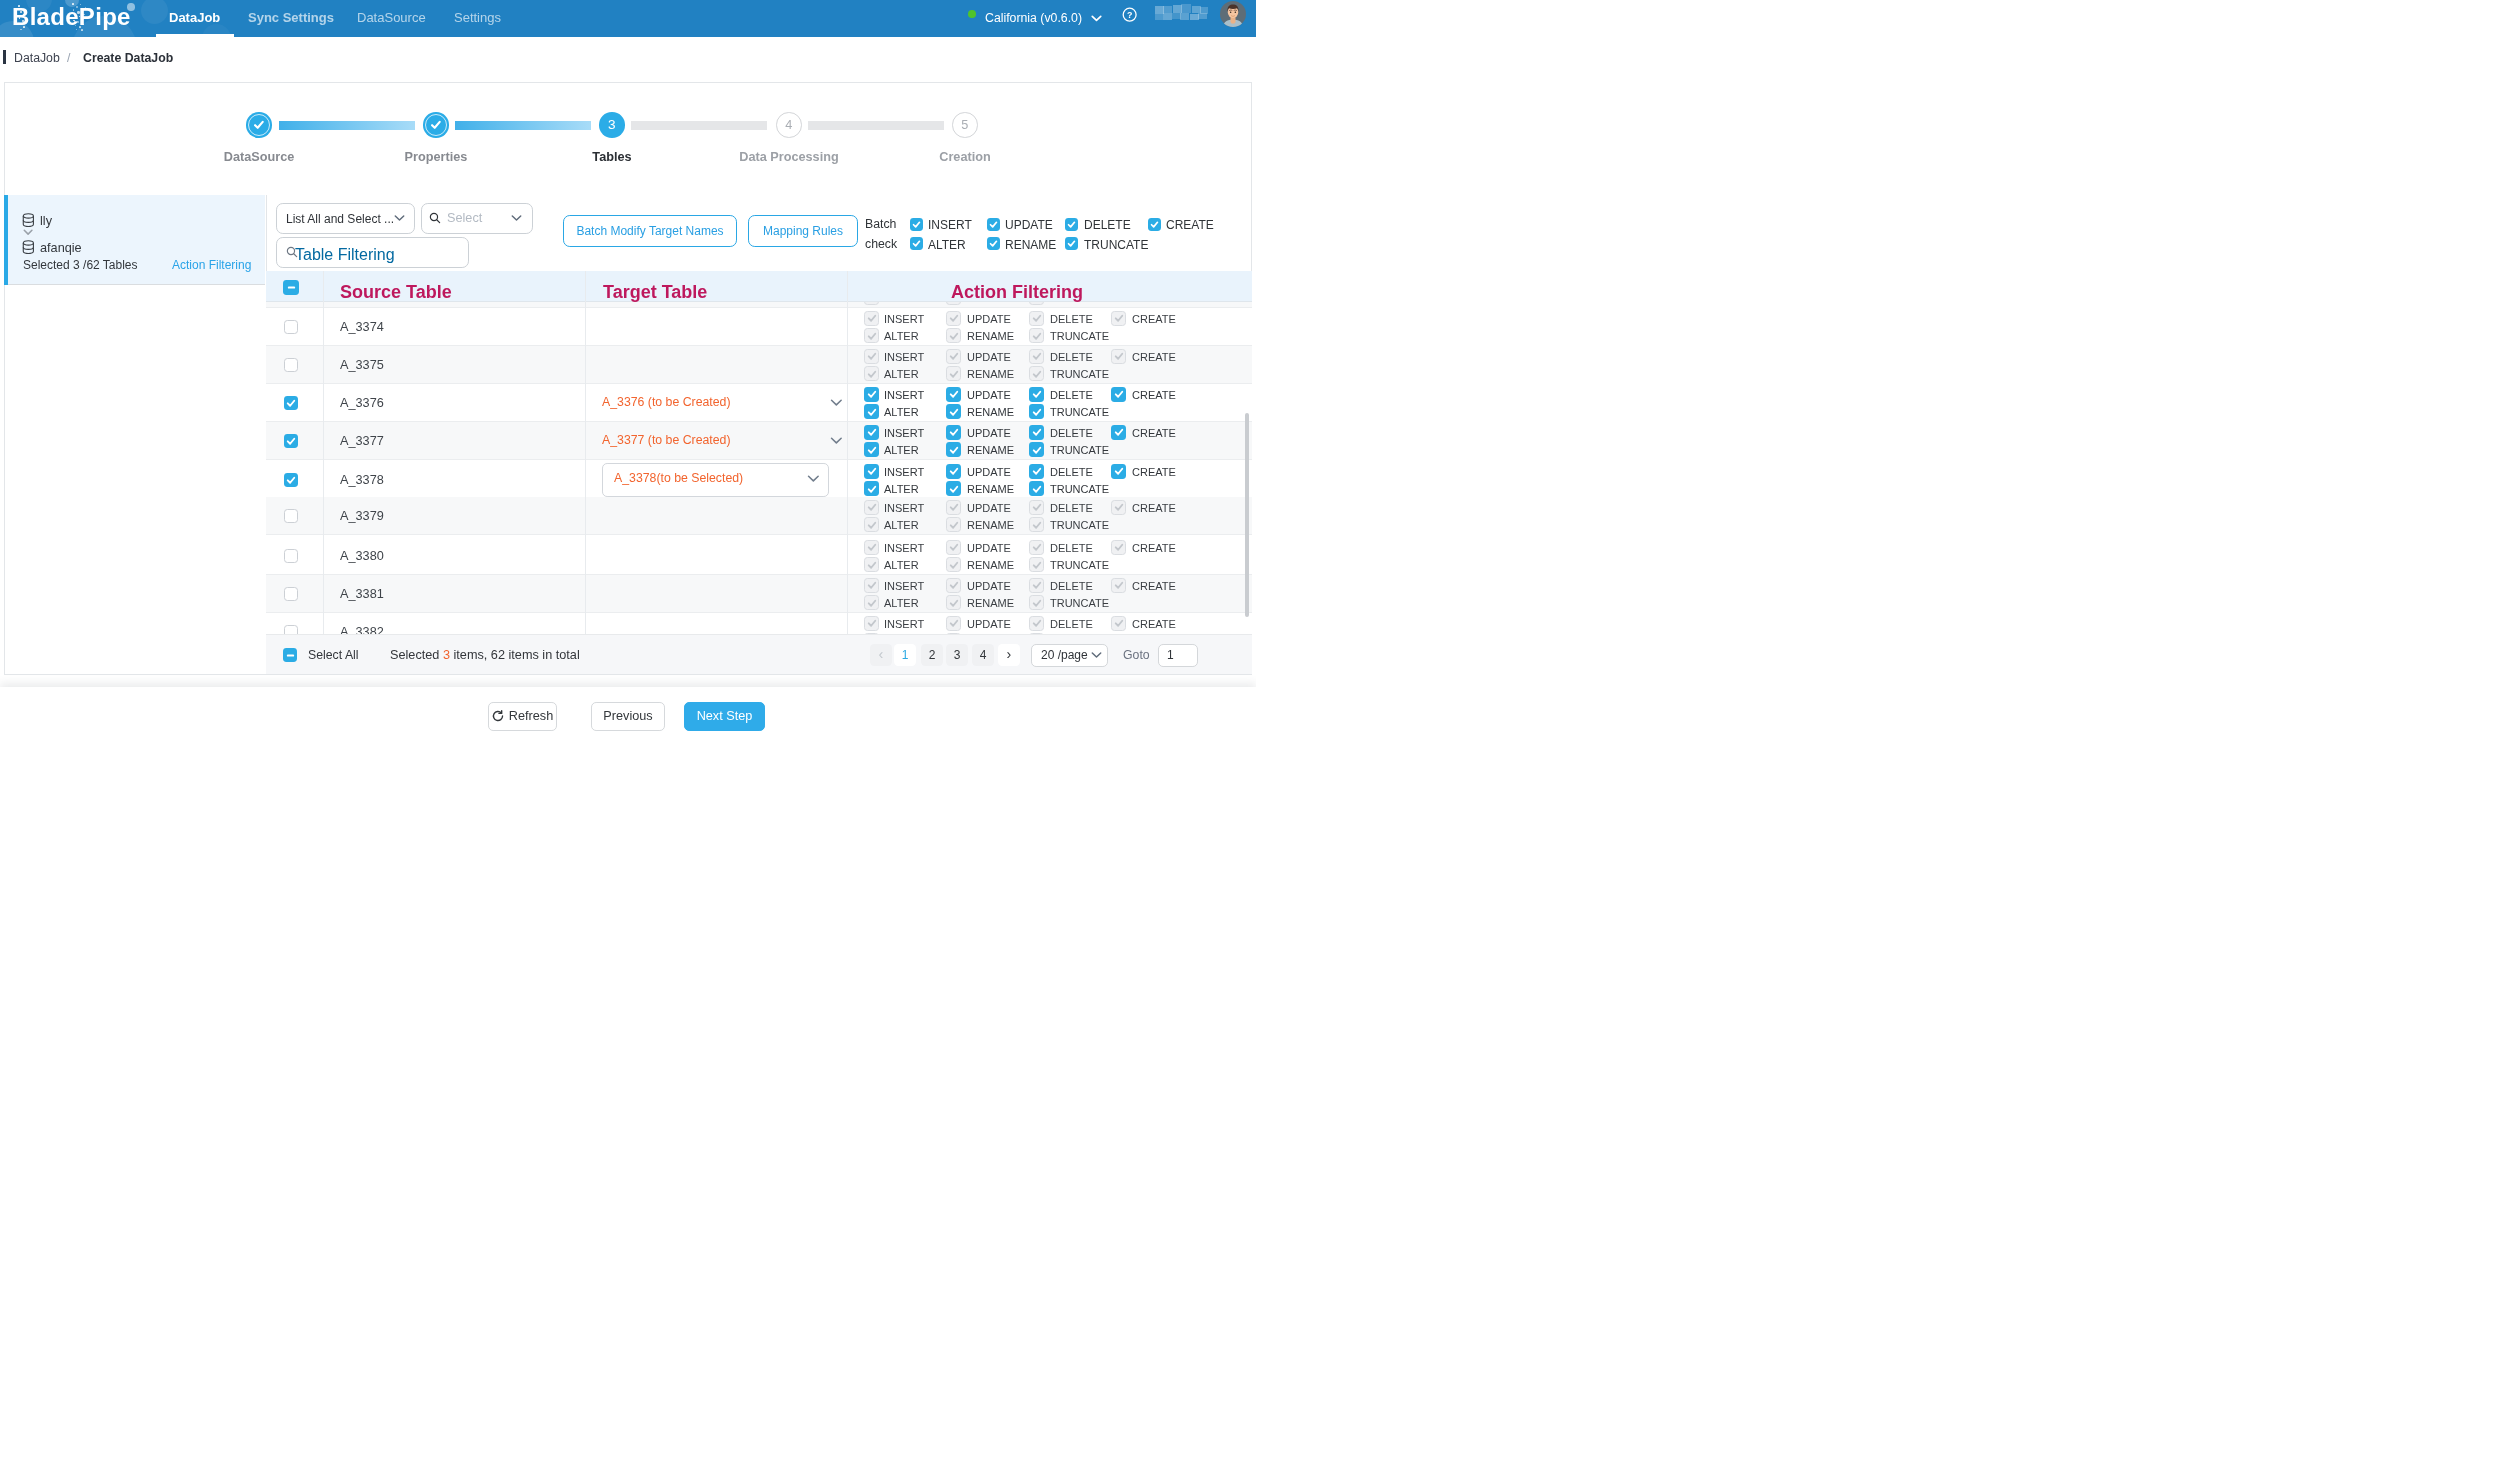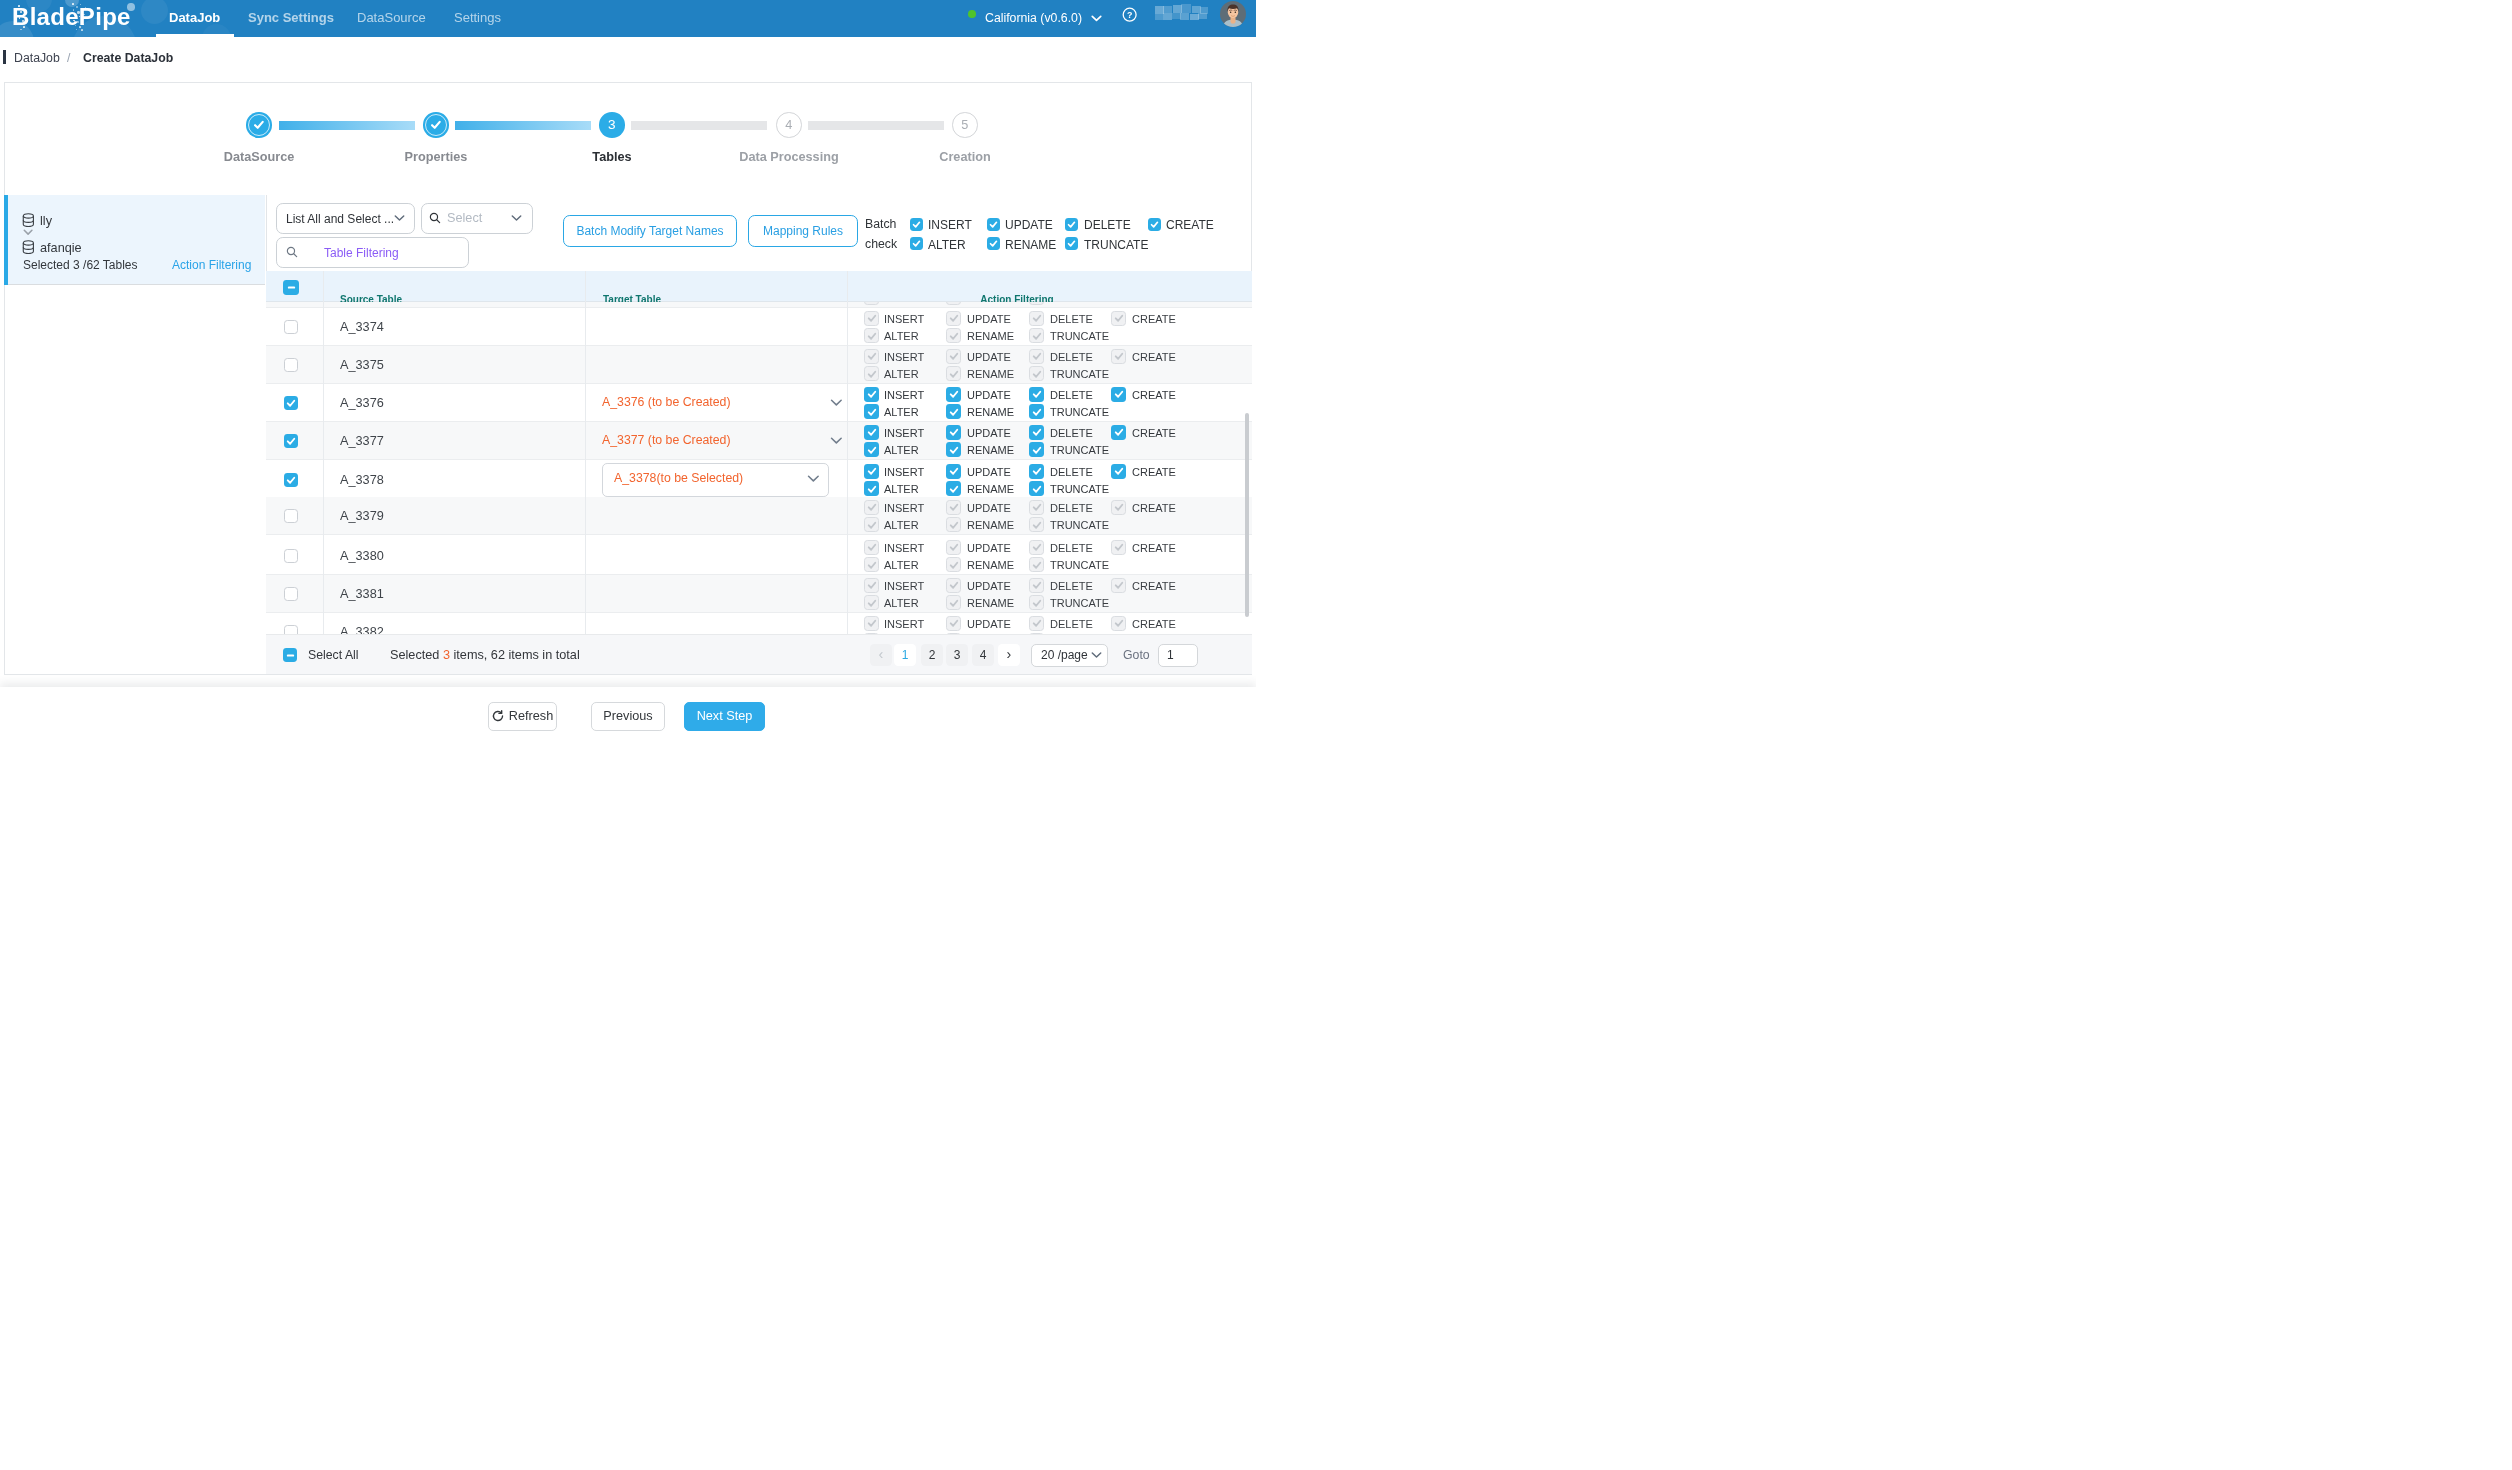--- a/index.html
+++ b/index.html
@@ -43,21 +43,21 @@
 .btnb{position:absolute;background:#fff;border:0.8px solid #2aa7e5;border-radius:6.8px;color:#299fe3;font-size:12px;text-align:center;}
 .bchk{position:absolute;font-size:12.3px;color:#303438;}
 
 .cb{position:absolute;border-radius:3.4px;}
 .cb.blue{background:#2bace5;}
 .cb.un{background:#fff;border:0.8px solid #ccd0d5;}
 .cb.dis{background:#f0f1f3;border:0.8px solid #dadde1;}
 .cb svg{position:absolute;left:0;top:0;right:0;bottom:0;margin:auto;display:block;}
 
 .thead{position:absolute;left:266px;top:271px;width:986px;height:31px;background:#e9f3fc;border-bottom:0.8px solid #dfe6ec;}
-.th{position:absolute;font-size:10px;font-weight:bold;color:#0f766e;top:23px;}
+.th{position:absolute;font-size:18px;font-weight:bold;color:#be185d;top:11px;}
 .tbody{position:absolute;left:266px;top:302px;width:986px;height:332px;overflow:hidden;background:#fff;}
 .row{position:absolute;left:0;width:986px;height:38px;border-bottom:0.8px solid #ebedef;}
 .row.g{background:#f7f8f9;}
 .stxt{position:absolute;left:74px;font-size:12.7px;color:#3f444a;top:11.5px;}
 .ttxt{position:absolute;left:336px;font-size:12.3px;color:#f2642e;top:11px;}
 .alab{position:absolute;font-size:11px;color:#33373c;}
 .alab.dis{color:#3a3e43;}
 .vline{position:absolute;top:271px;width:0.8px;background:#e8ebee;height:363px;z-index:6;}
 
 .tfoot{position:absolute;left:266px;top:634px;width:986px;height:40px;background:#f6f7f9;border-top:0.8px solid #e8eaec;}
@@ -208,21 +208,21 @@
     </svg>
 <div class="abs" style="left:447px;top:211px;font-size:12.7px;color:#b3bac3;">Select</div>
 <svg class="abs" style="left:511px;top:215px;" width="11" height="6.8" viewBox="0 0 13 8">
       <path d="M1.5 1.2 L6.5 6 L11.5 1.2" stroke="#5f6b7a" stroke-width="1.7" fill="none" stroke-linecap="round" stroke-linejoin="round"></path>
     </svg>
 <div class="selbox" style="left:276px;top:237px;width:193px;height:31px;"></div>
 <svg class="abs" style="left:286px;top:246px;" width="12" height="12" viewBox="0 0 14 14">
       <circle cx="5.8" cy="5.8" r="4.2" stroke="#6e7884" stroke-width="1.4" fill="none"></circle>
       <path d="M9 9 L12.4 12.4" stroke="#6e7884" stroke-width="1.4" stroke-linecap="round"></path>
     </svg>
-<div class="abs" style="left:324px;top:246px;font-size:12px;color:#8b5cf6;">Table Filtering</div>
+<div class="abs" style="left:295px;top:246px;font-size:16px;color:#0369a1;">Table Filtering</div>
 <div class="btnb" style="left:563px;top:215px;width:174px;height:32px;line-height:31px;">Batch Modify Target Names</div>
 <div class="btnb" style="left:748px;top:215px;width:110px;height:32px;line-height:31px;">Mapping Rules</div>
 <div class="bchk" style="left:865px;top:217px;">Batch</div>
 <div class="bchk" style="left:865px;top:237px;">check</div>
 <div class="cb blue" style="left:910px;top:218px;width:13px;height:13px;">
       <svg width="11" height="11" viewBox="0 0 13 13">
         <path d="M3 6.8 L5.5 9.3 L10 3.9" stroke="#fff" stroke-width="2" fill="none" stroke-linecap="round" stroke-linejoin="round"></path>
       </svg>
     </div>
 <div class="bchk" style="left:928px;top:218px;font-size:12px;">INSERT</div>

